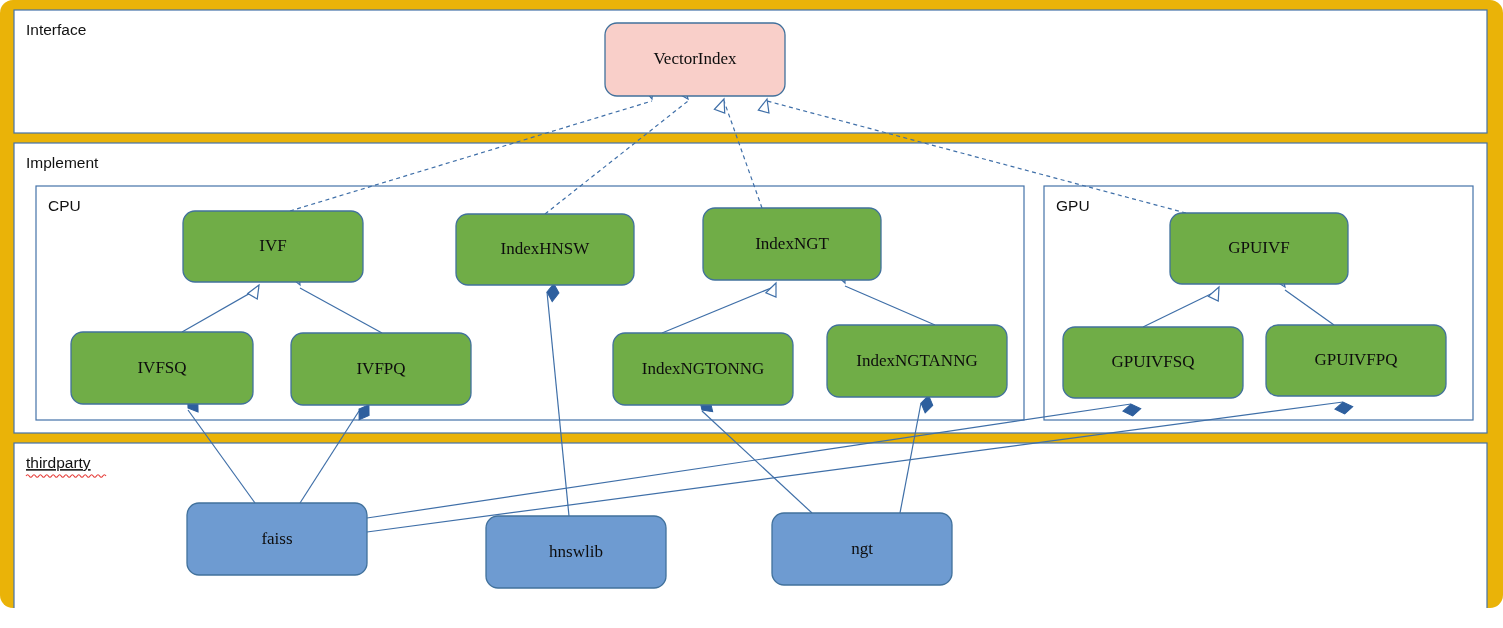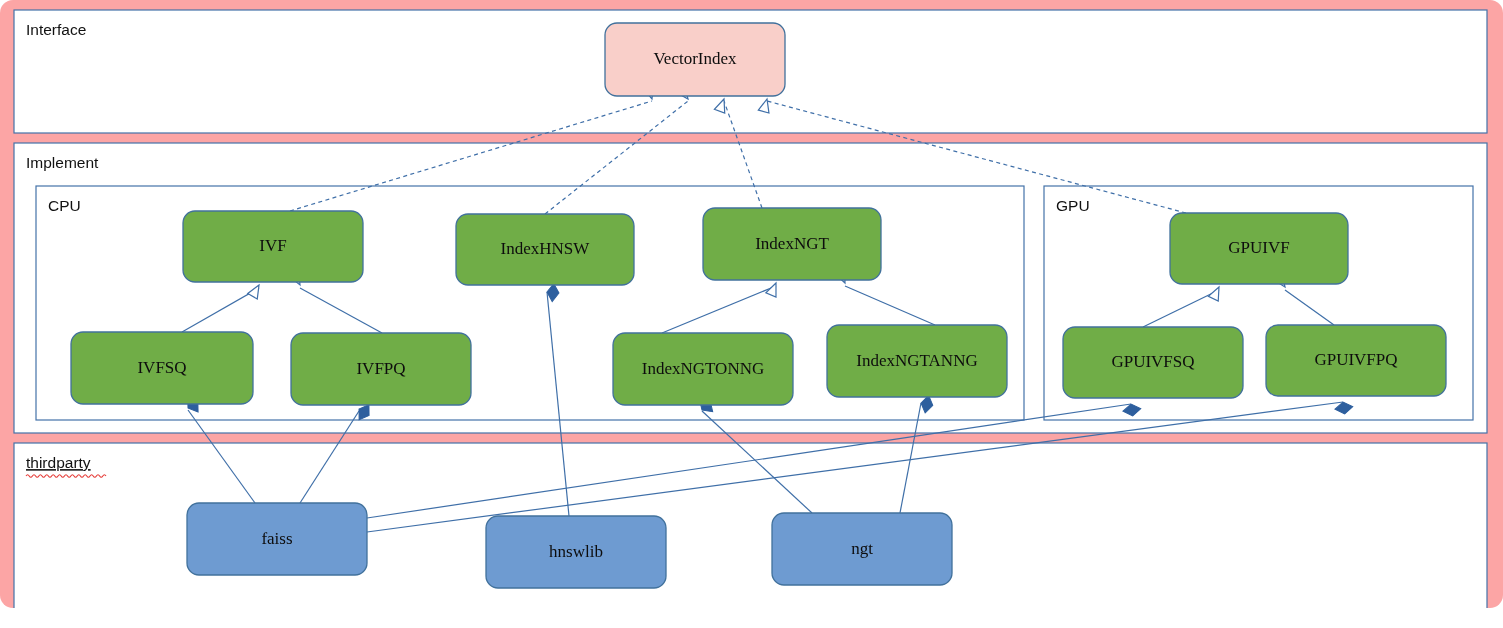--- a/index.html
+++ b/index.html
@@ -4,21 +4,21 @@
 <style>
   html, body {
     margin: 0;
     padding: 0;
     background: #ffffff;
   }
   #stage {
     position: relative;
     width: 1503px;
     height: 608px;
-    background: #fca5a5;
+    background: #eab308;
     overflow: hidden;
     font-family: "Liberation Sans", sans-serif;
     border-radius: 13px;
   }
   svg#diagram {
     position: absolute;
     top: 0; left: 0;
     width: 1503px;
     height: 628px;
   }

